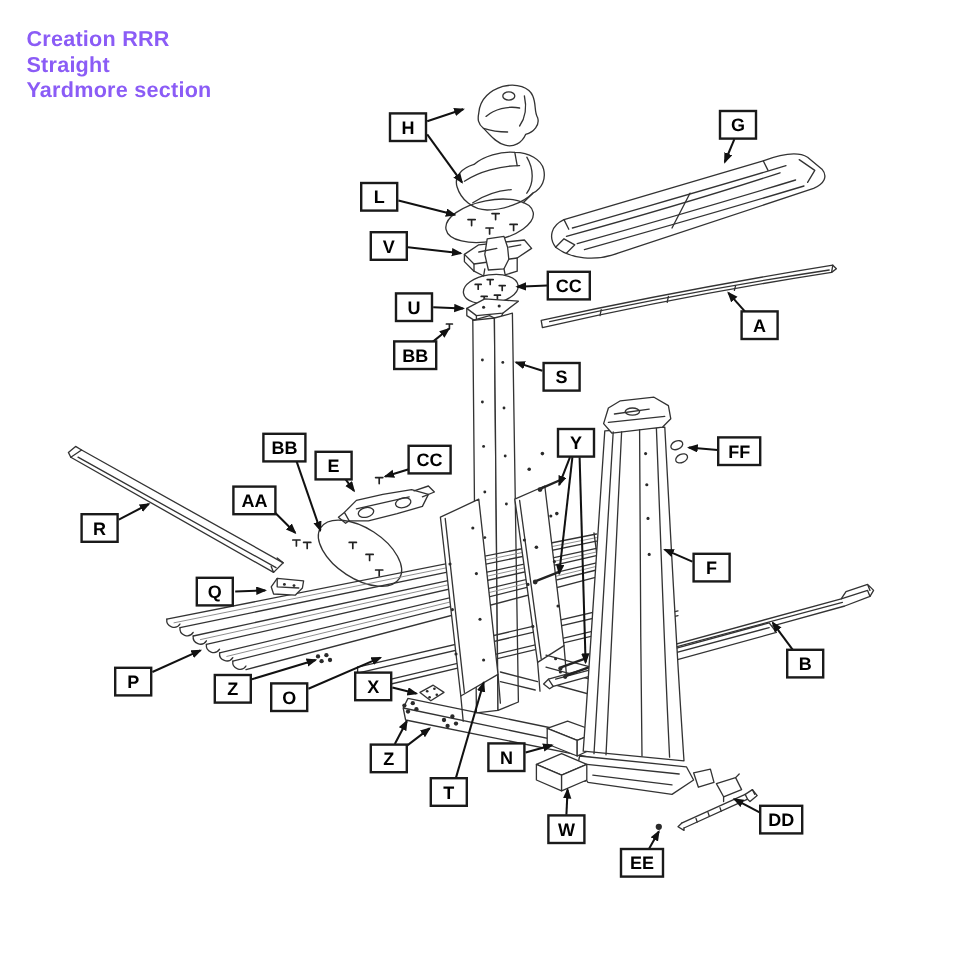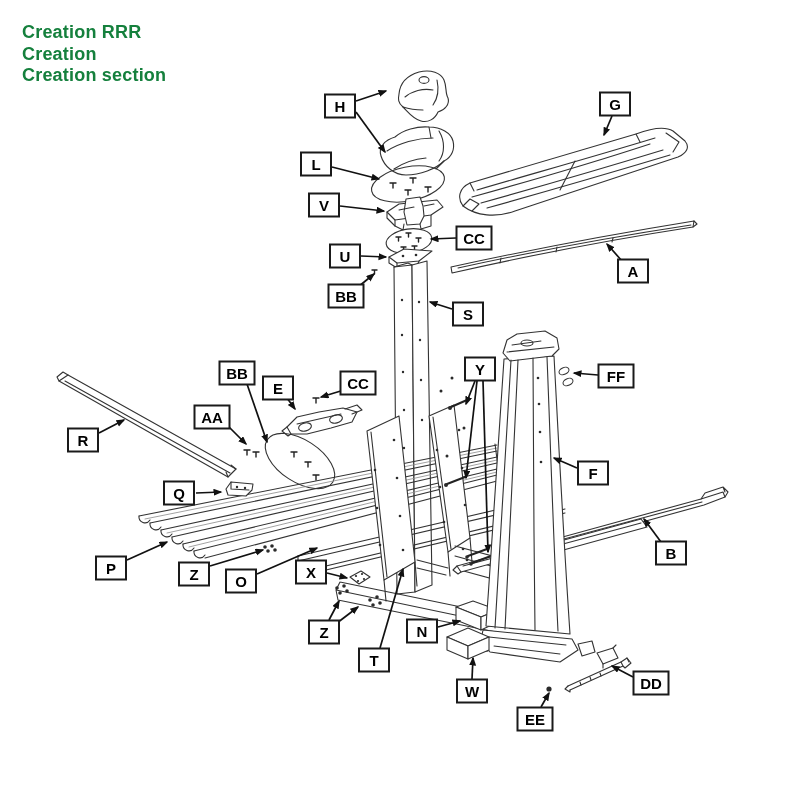--- a/index.html
+++ b/index.html
@@ -1,40 +1,40 @@
 <!DOCTYPE html>
 <html><head>
 <meta charset="utf-8">
 <style>
   html,body{margin:0;padding:0;background:#fff;}
   .page{position:relative;width:800px;height:800px;background:#fff;overflow:hidden;
         font-family:"Liberation Sans",sans-serif;}
-  .title{position:absolute;left:22px;top:22px;color:#15803d;font-weight:700;
+  .title{position:absolute;left:22px;top:22px;color:#8b5cf6;font-weight:700;
          font-size:18px;line-height:21.5px;letter-spacing:.2px;}
   .diagram-svg{position:absolute;left:0;top:0;}
   .ln{fill:none;stroke:#333;stroke-width:1.1;stroke-linejoin:round;stroke-linecap:round;}
   .lnl{fill:none;stroke:#8a8a8a;stroke-width:.8;stroke-linejoin:round;stroke-linecap:round;}
   .fw{fill:#fff;stroke:#333;stroke-width:1.1;stroke-linejoin:round;stroke-linecap:round;}
   .scr{fill:none;stroke:#222;stroke-width:1.4;stroke-linecap:round;}
   .bolt{fill:none;stroke:#222;stroke-width:2;stroke-linecap:round;}
   .dot{fill:#2a2a2a;stroke:none;}
   .callout-box{fill:#fff;stroke:#1a1a1a;stroke-width:2;}
   .callout-arrow{stroke:#111;stroke-width:1.7;fill:none;}
   .callout-text{font-family:"Liberation Sans",sans-serif;font-weight:700;font-size:15px;
                 fill:#000;text-anchor:middle;}
 </style>
 </head>
 <body>
 
 <div class="page">
 
   <div class="title">
     <div>Creation RRR</div>
-    <div>Creation</div>
-    <div>Creation section</div>
+    <div>Straight</div>
+    <div>Yardmore section</div>
   </div>
 
   <svg class="diagram-svg" width="800" height="800" viewBox="0 0 800 800">
     <defs>
       <marker id="ah" markerWidth="9" markerHeight="8" refX="7.5" refY="3.5" orient="auto" markerUnits="userSpaceOnUse">
         <path d="M0,0 L9,3.5 L0,7 Z" fill="#111"></path>
       </marker>
     </defs>
 
     <g>

